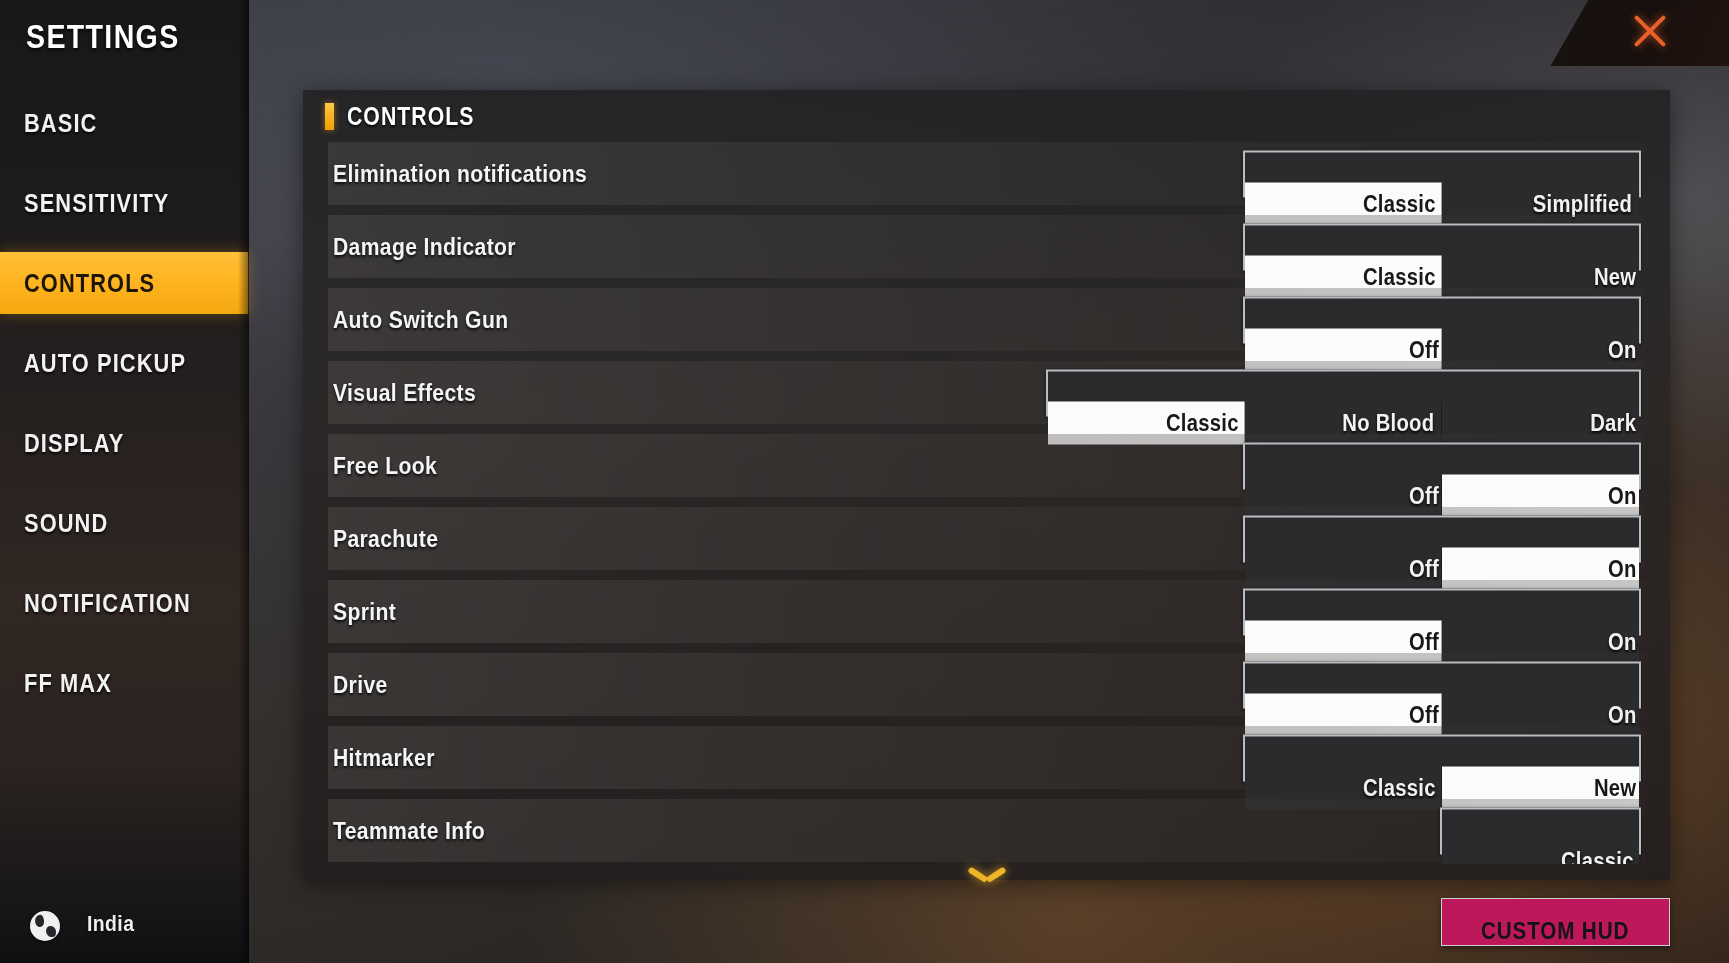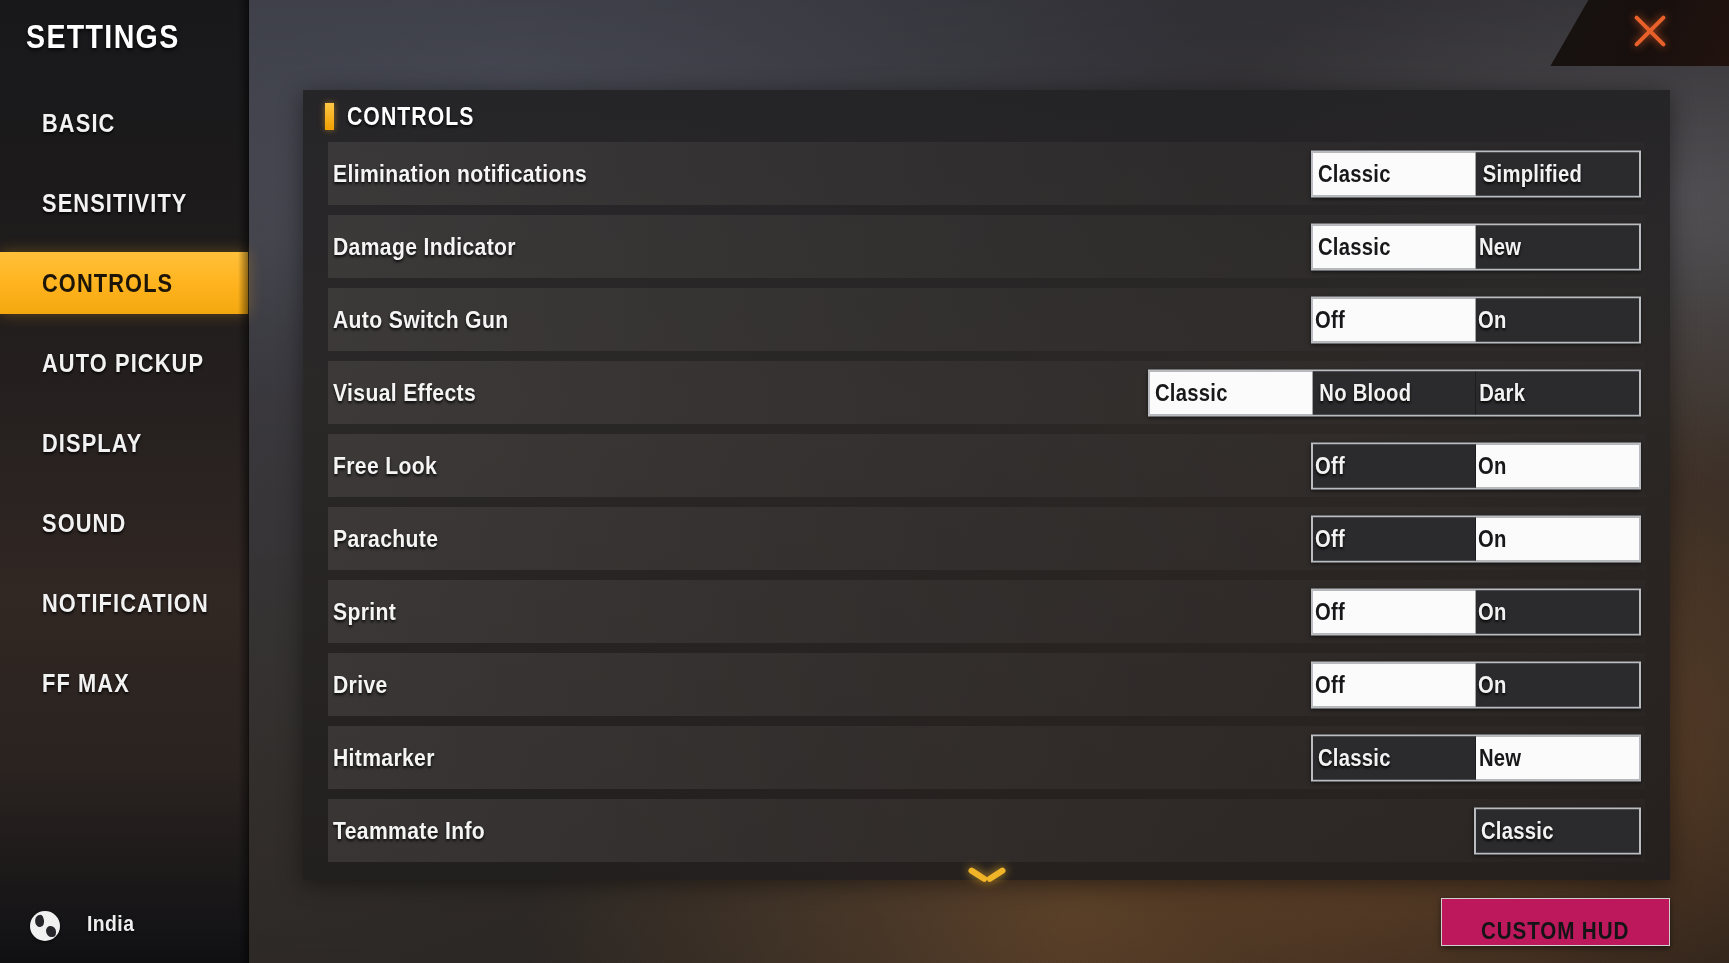--- a/index.html
+++ b/index.html
@@ -66,21 +66,21 @@
     letter-spacing:1.6px;
     transform:scaleX(0.84);
     transform-origin:left center;
     text-shadow:0 2px 4px rgba(0,0,0,0.8);
   }
 
   .nav-item {
     position:absolute; left:0;
     width:248px; height:62px;
     display:flex; align-items:center;
-    padding-left:42px;
+    padding-left:24px;
     font-size:26px;
     font-weight:bold;
     letter-spacing:1.3px;
     color:#f2f2f2;
     text-shadow:0 2px 3px rgba(0,0,0,0.85);
     cursor:pointer;
   }
   .nav-item > span {
     display:inline-block;
     transform:scaleX(0.84);
@@ -226,31 +226,32 @@
     transform:translateY(-50%);
     display:flex;
     height:47px;
     border:2px solid #b9bcc0;
     background:#2a2a2c;
     box-shadow:0 1px 4px rgba(0,0,0,0.6);
   }
   .seg {
     display:flex;
     align-items:center;
-    justify-content:flex-start;
-    width:163px;
+    justify-content:flex-end;
+    width:197px;
     height:100%;
     font-size:23px;
     font-weight:bold;
     letter-spacing:0.3px;
     color:#f2f2f2;
     text-shadow:0 2px 3px rgba(0,0,0,0.9);
     background:#2b2b2d;
     cursor:pointer;
     border-right:1px solid rgba(0,0,0,0.35);
+    margin-top:30px;
   }
   .seg:last-child { border-right:none; }
   .seg > span {
     display:inline-block;
     transform:scaleX(0.88);
   }
   .seg.on {
     background:#fbfbfb;
     color:#18181a;
     text-shadow:none;

